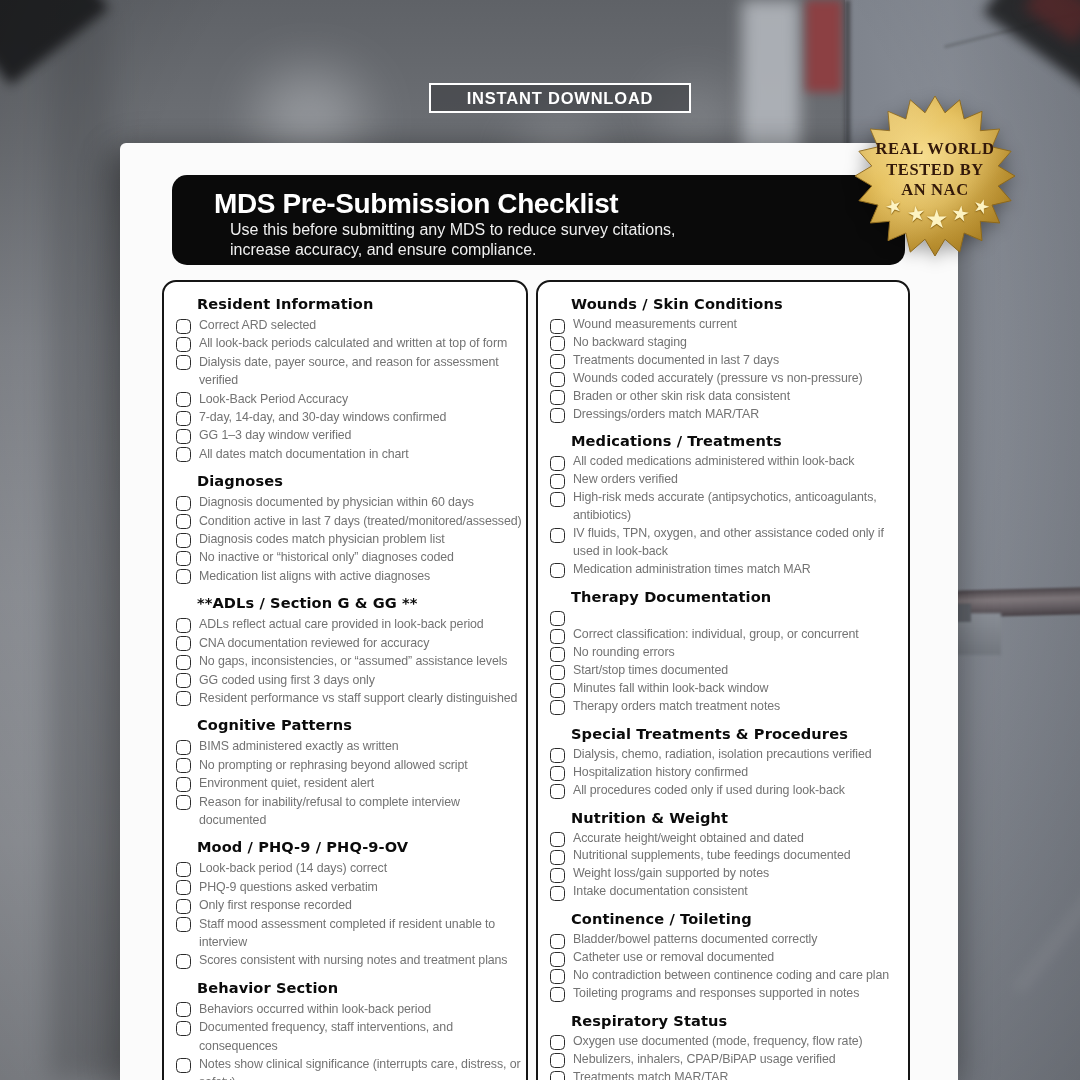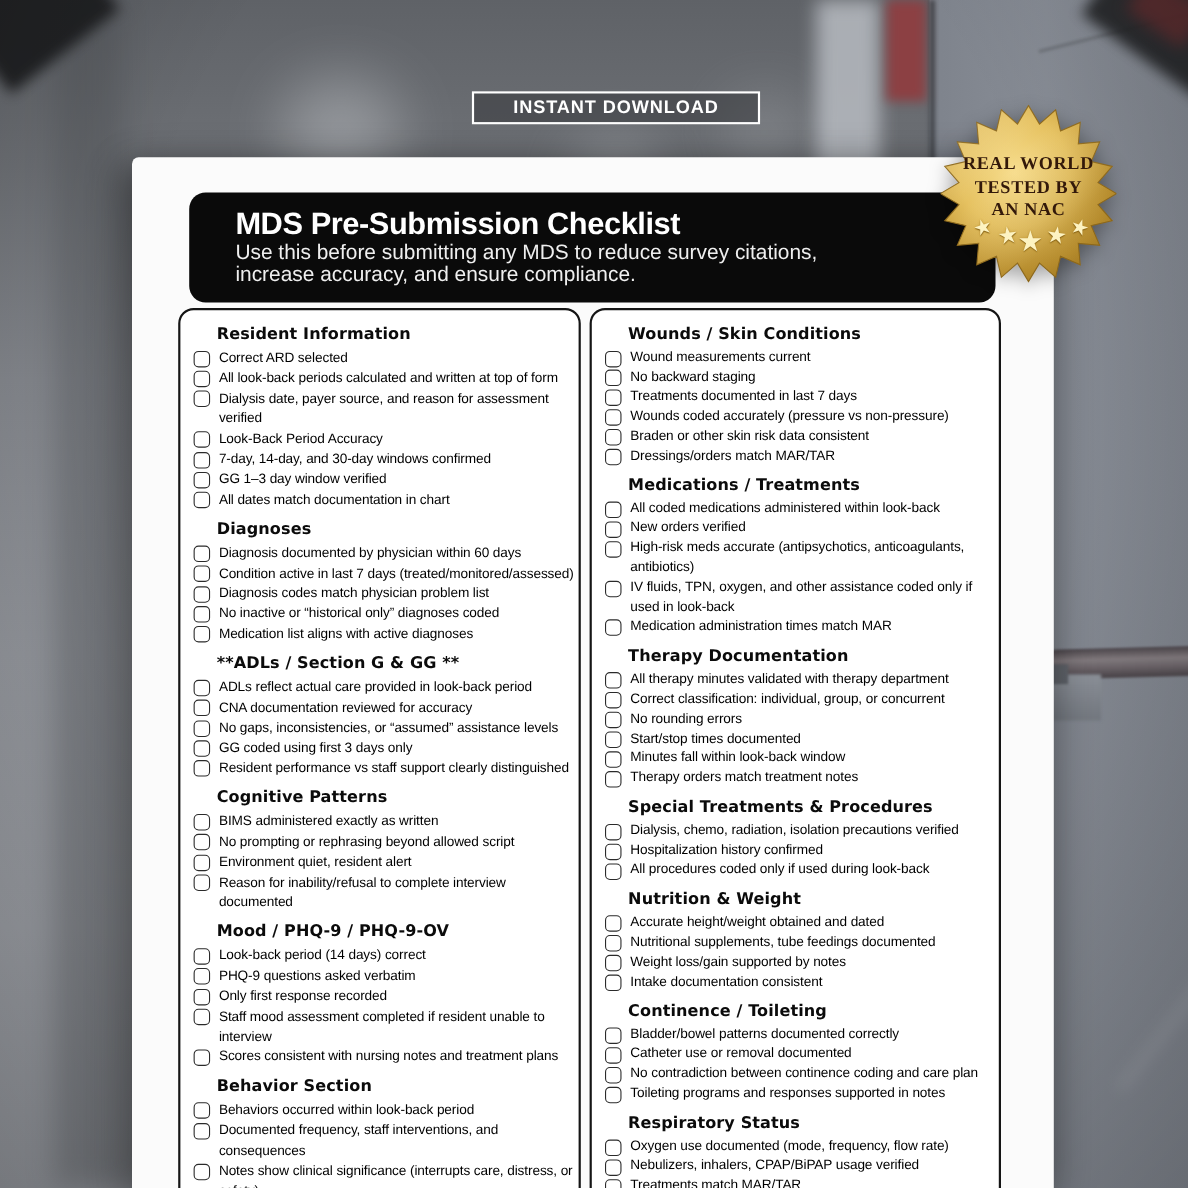--- a/index.html
+++ b/index.html
@@ -28,36 +28,36 @@
   .rail-knob{left:956px;top:604px;width:15px;height:18px;background:#63676e;filter:blur(1px);}
   .bg-diag{left:975px;top:900px;width:220px;height:8px;background:#a7abb1;transform:rotate(-52deg);filter:blur(7px);opacity:.45;}
   .vignette{inset:0;background:radial-gradient(ellipse at 50% 35%, rgba(0,0,0,0) 55%, rgba(0,0,0,.2) 100%);}
   
   .banner{left:429px;top:83px;width:262px;height:30px;border:2px solid #fff;box-sizing:border-box;
           background:rgba(52,54,58,.55);display:flex;align-items:center;justify-content:center;}
   .banner span{color:#fff;font-weight:bold;font-size:16.5px;letter-spacing:.8px;}
   
   .page{left:120px;top:143px;width:838px;height:937px;background:#fbfbfb;border-radius:6px 6px 0 0;
         box-shadow:0 10px 38px rgba(0,0,0,.38), -14px 6px 30px rgba(0,0,0,.22);}
-  .header{position:absolute;left:52px;top:32px;width:733px;height:100px;background:#0a0a0a;border-radius:15px;
+  .header{position:absolute;left:52px;top:32px;width:733px;height:90px;background:#0a0a0a;border-radius:15px;
           box-sizing:border-box;padding:13px 20px 0 42px;}
   .header h1{margin:0;color:#fff;font-size:28px;font-weight:800;letter-spacing:-.4px;line-height:32px;
              font-family:"Liberation Sans",sans-serif;}
-  .header p{margin:1px 0 0 0;color:#efefef;font-size:19px;line-height:18.5px;font-weight:400;}
+  .header p{margin:1px 0 0 16px;color:#efefef;font-size:16px;line-height:18.5px;font-weight:400;}
   
   .card{position:absolute;top:137px;height:1000px;background:#fff;border:2px solid #151515;border-radius:14px;
         box-sizing:border-box;padding:10px 4px 0 12px;}
   .col-left{left:42px;width:366px;}
   .col-right{left:416px;width:374px;}
   .section-heading{font-family:"DejaVu Sans","Liberation Sans",sans-serif;font-weight:800;font-size:14.6px;
                    color:#0b0b0b;line-height:19px;margin:8px 0 3px 21px;letter-spacing:.1px;}
   .section:first-child .section-heading{margin-top:2px;}
   .item{display:flex;gap:8px;align-items:flex-start;}
   .checkbox{width:13px;height:13px;border:1.8px solid #2a2a2a;border-radius:4.5px;background:#fff;flex:none;margin-top:2.5px;}
-  .item-text{font-size:12.4px;line-height:18.4px;color:#000000;letter-spacing:-.1px;}
+  .item-text{font-size:12.4px;line-height:18.4px;color:#737373;letter-spacing:-.1px;}
   .col-right .item-text{line-height:17.9px;}
   
   .badge{left:855px;top:95px;width:160px;height:162px;filter:drop-shadow(0 4px 8px rgba(0,0,0,.35));}
   .badge svg{position:absolute;left:0;top:0;}
   .badge-text{position:absolute;left:0;top:44px;width:160px;text-align:center;
               font-family:"Liberation Serif",serif;font-weight:bold;font-size:16.5px;line-height:20.5px;
               color:#33190a;letter-spacing:.6px;}
   .badge-stars{position:absolute;left:0;top:0;width:160px;height:162px;}
   .badge-stars span{position:absolute;color:#fdf3c2;text-shadow:0 1px 1px #8a6516,0 0 2px #b98d2b;}
   .st1{left:30px;top:100px;font-size:19px;transform:rotate(-18deg);}
@@ -284,21 +284,20 @@
           </div>
           <div class="item">
             <span class="checkbox"></span>
             <span class="item-text">Medication administration times match MAR</span>
           </div>
         </div>
         <div class="section">
           <div class="section-heading">Therapy Documentation</div>
           <div class="item">
             <span class="checkbox"></span>
-            <span class="item-text">All therapy minutes validated with therapy department</span>
           </div>
           <div class="item">
             <span class="checkbox"></span>
             <span class="item-text">Correct classification: individual, group, or concurrent</span>
           </div>
           <div class="item">
             <span class="checkbox"></span>
             <span class="item-text">No rounding errors</span>
           </div>
           <div class="item">

